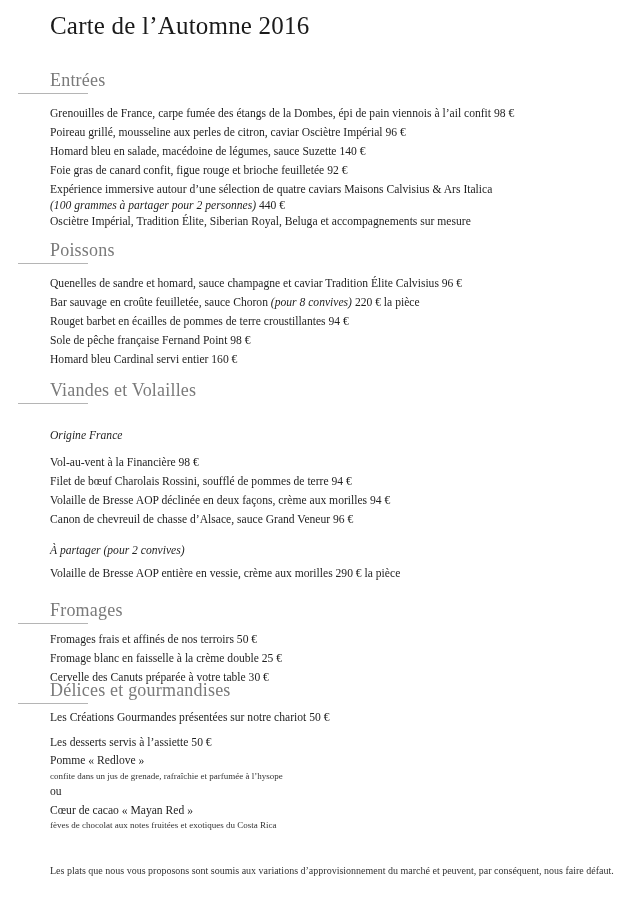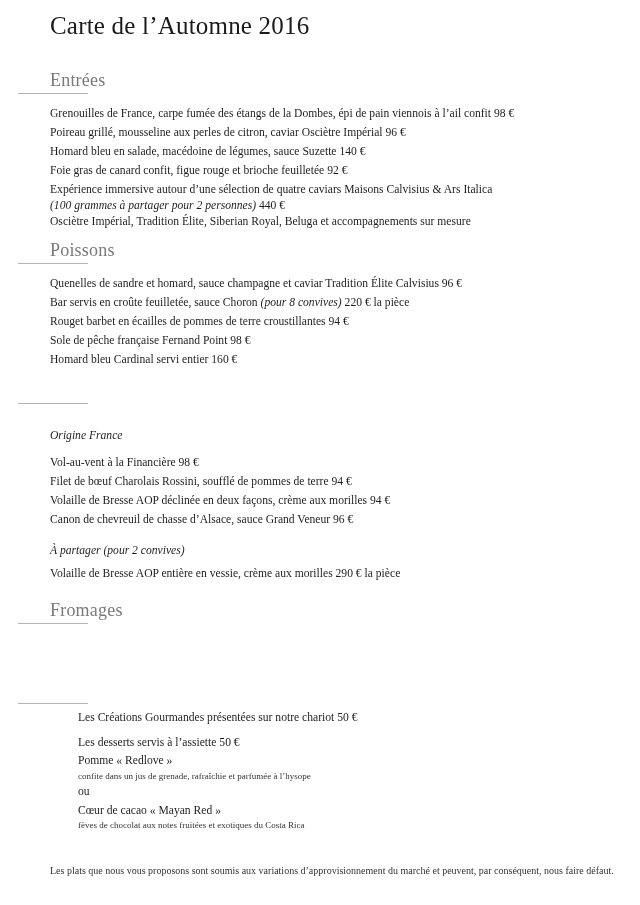--- a/index.html
+++ b/index.html
@@ -40,29 +40,30 @@
   </div>
 </div>
 
 <div class="section" style="top:240px;">
   <div class="sec-head">
     <h2 class="sec-title">Poissons</h2>
     <div class="sec-rule"></div>
   </div>
   <div class="items">
     <div class="item">Quenelles de sandre et homard, sauce champagne et caviar Tradition Élite Calvisius 96 €</div>
-    <div class="item"><span>Bar servis en croûte feuilletée, sauce Choron </span><span class="it">(pour 8 convives)</span><span> 220 € la pièce</span></div>
+    <div class="item"><span>Bar sauvage en croûte feuilletée, sauce Choron </span><span class="it">(pour 8 convives)</span><span> 220 € la pièce</span></div>
     <div class="item">Rouget barbet en écailles de pommes de terre croustillantes 94 €</div>
     <div class="item">Sole de pêche française Fernand Point 98 €</div>
     <div class="item">Homard bleu Cardinal servi entier 160 €</div>
   </div>
 </div>
 
 <div class="section" style="top:380px;">
   <div class="sec-head">
+    <h2 class="sec-title">Viandes et Volailles</h2>
     <div class="sec-rule"></div>
   </div>
   <div class="items" style="margin-top:20px;">
     <div class="subhead">Origine France</div>
     <div class="gap"></div>
     <div class="item">Vol-au-vent à la Financière 98 €</div>
     <div class="item">Filet de bœuf Charolais Rossini, soufflé de pommes de terre 94 €</div>
     <div class="item">Volaille de Bresse AOP déclinée en deux façons, crème aux morilles 94 €</div>
     <div class="item">Canon de chevreuil de chasse d’Alsace, sauce Grand Veneur 96 €</div>
     <div class="gap" style="height:12px;"></div>
@@ -70,27 +71,33 @@
     <div class="gap" style="height:4px;"></div>
     <div class="item">Volaille de Bresse AOP entière en vessie, crème aux morilles 290 € la pièce</div>
   </div>
 </div>
 
 <div class="section" style="top:600px;">
   <div class="sec-head">
     <h2 class="sec-title">Fromages</h2>
     <div class="sec-rule"></div>
   </div>
+  <div class="items" style="margin-top:4px;">
+    <div class="item">Fromages frais et affinés de nos terroirs 50 €</div>
+    <div class="item">Fromage blanc en faisselle à la crème double 25 €</div>
+    <div class="item">Cervelle des Canuts préparée à votre table 30 €</div>
+  </div>
 </div>
 
 <div class="section" style="top:680px;">
   <div class="sec-head">
+    <h2 class="sec-title">Délices et gourmandises</h2>
     <div class="sec-rule"></div>
   </div>
-  <div class="items" style="margin-top:2px;padding-left:28px;">
+  <div class="items" style="margin-top:2px;">
     <div class="item">Les Créations Gourmandes présentées sur notre chariot 50 €</div>
     <div class="gap" style="height:6px;"></div>
     <div class="item">Les desserts servis à l’assiette 50 €</div>
     <div class="item" style="line-height:18px;">Pomme « Redlove »</div>
     <div class="small">confite dans un jus de grenade, rafraîchie et parfumée à l’hysope</div>
     <div class="item" style="line-height:20px;">ou</div>
     <div class="item" style="line-height:17px;">Cœur de cacao « Mayan Red »</div>
     <div class="small">fèves de chocolat aux notes fruitées et exotiques du Costa Rica</div>
   </div>
 </div>

